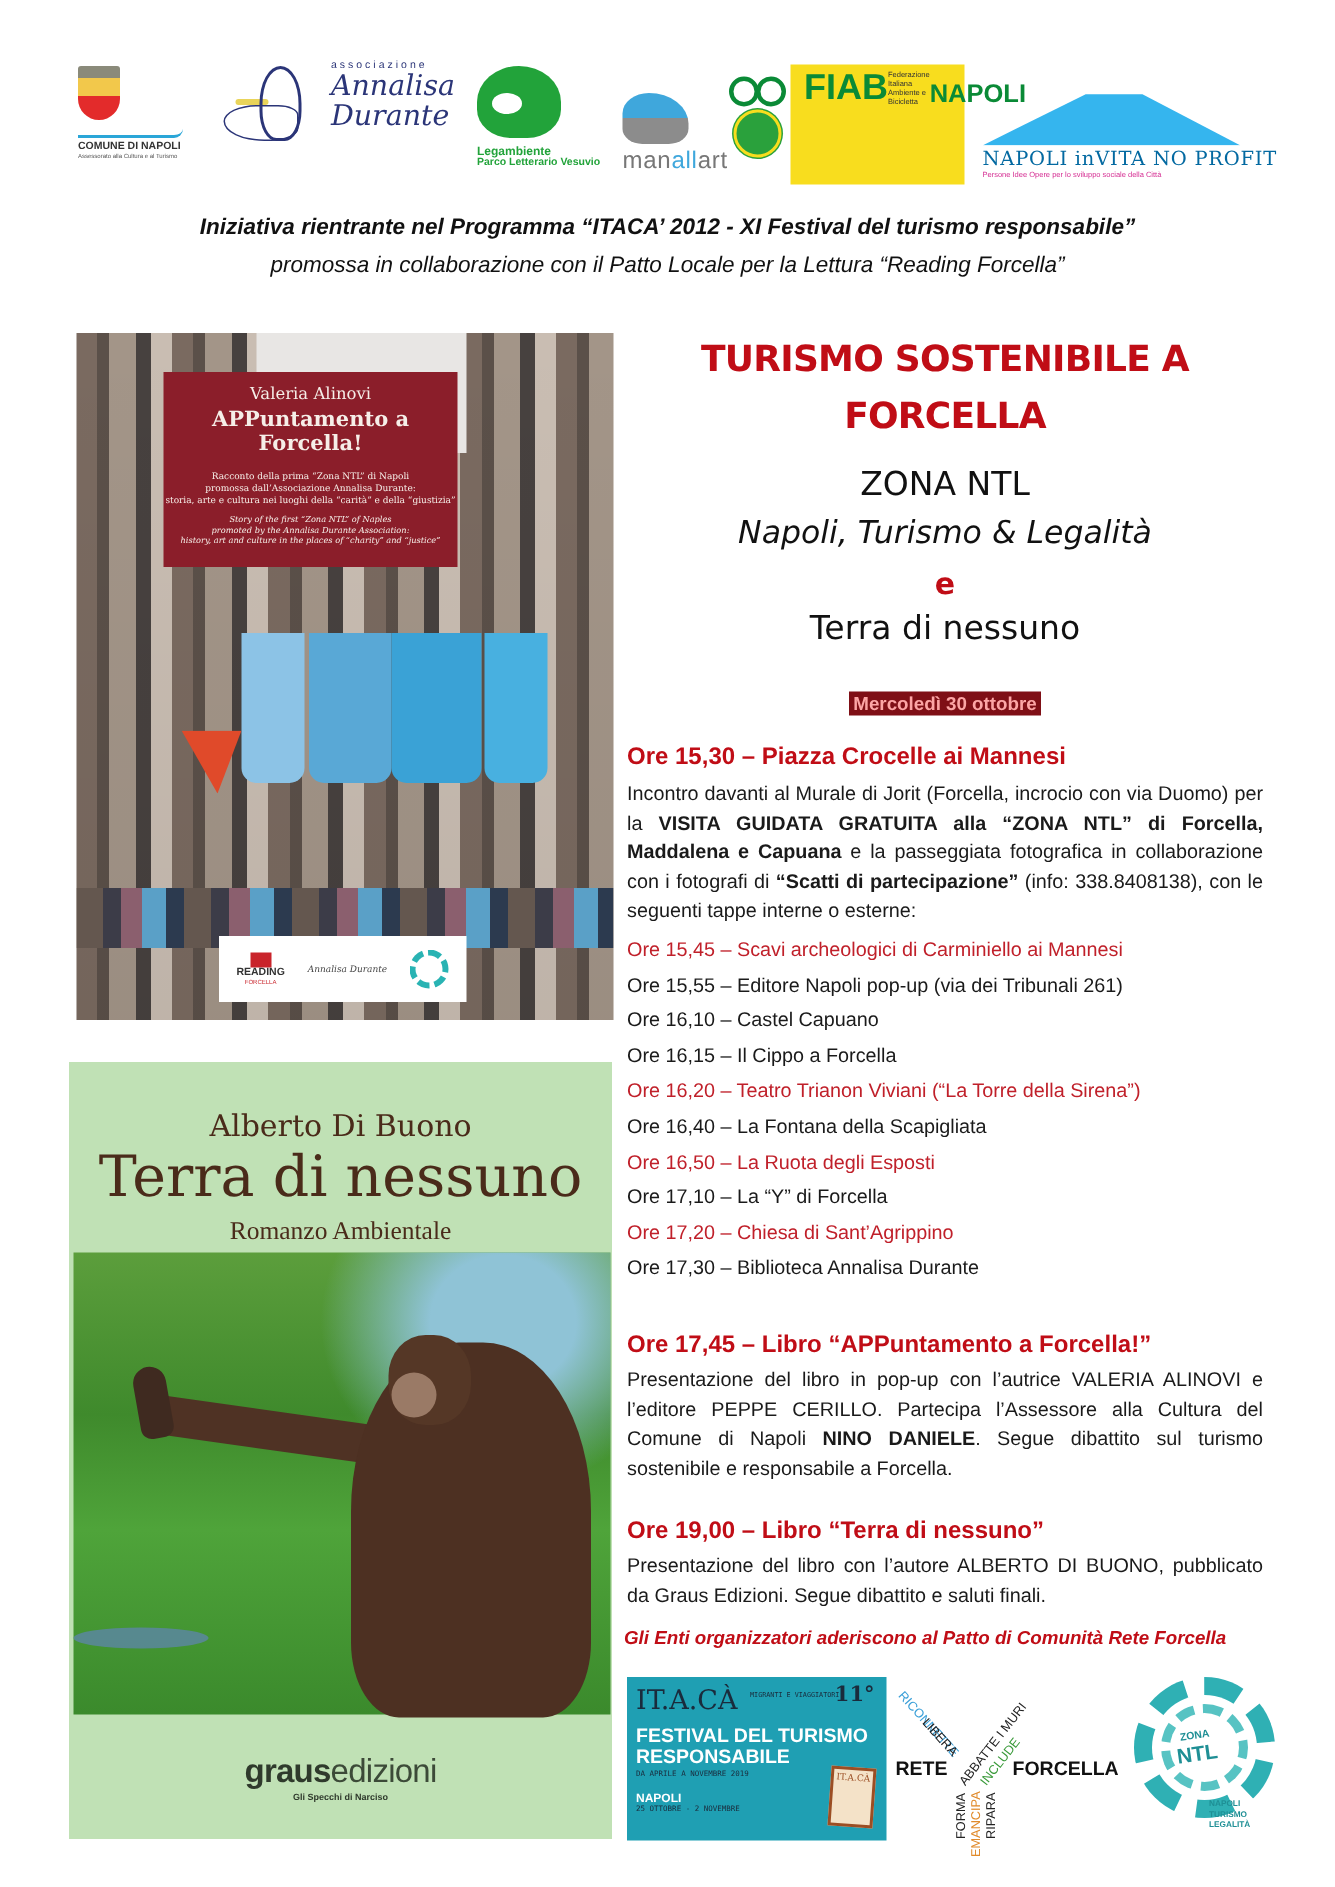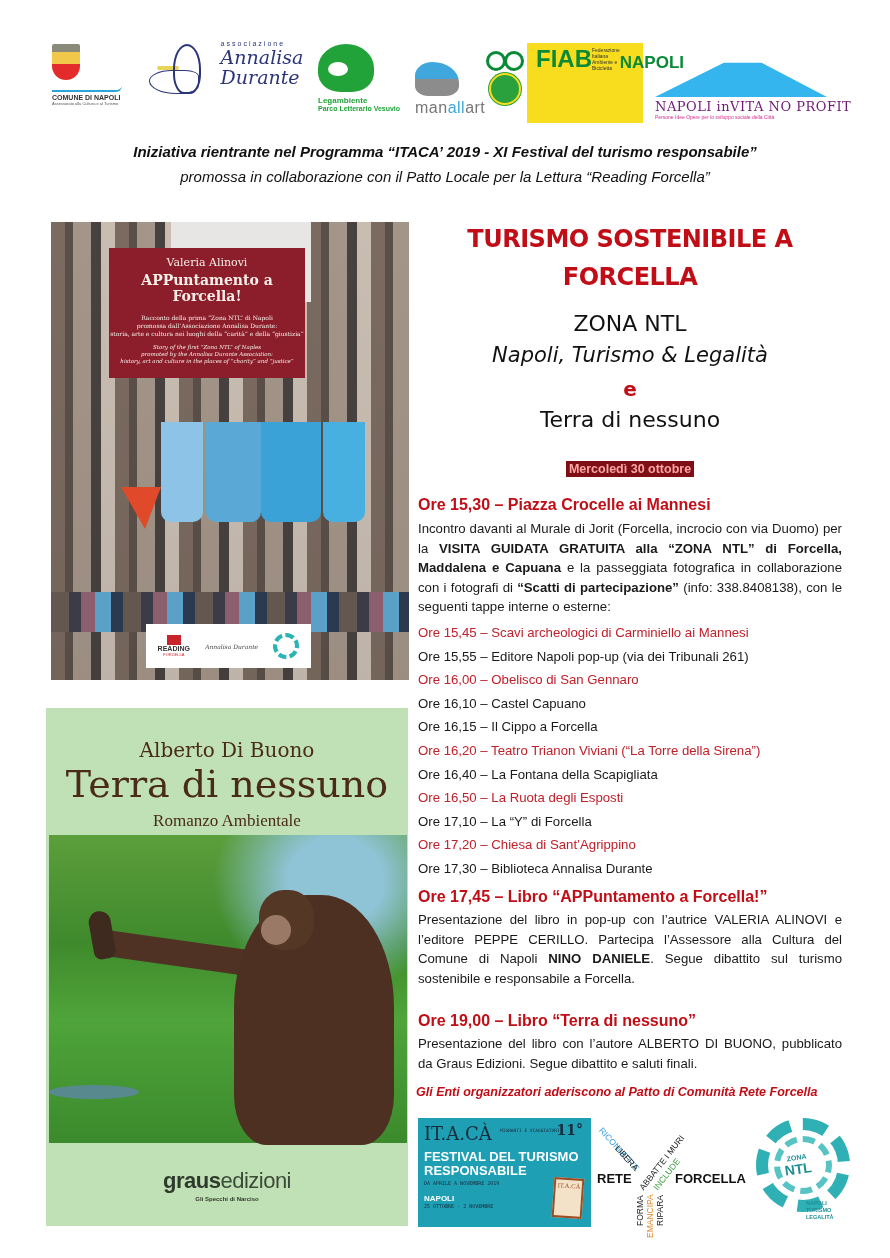--- a/index.html
+++ b/index.html
@@ -45,21 +45,21 @@
   .bike::before, .bike::after { content: ""; position: absolute; top: 4px; width: 14px; height: 14px; border: 3px solid #0a8a36; border-radius: 50%; }
   .bike::before { left: 0; } .bike::after { right: 0; }
   .cicloverde { width: 32px; height: 32px; border-radius: 50%; background: #2aa13c; margin-top: 8px; border: 2px solid #f8dd1e; box-shadow: 0 0 0 1px #2aa13c; }
   .fiab-right { display: flex; flex-direction: row; margin-left: 12px; color: #0a8a36; font-family: "Liberation Sans", sans-serif; }
   .fiab-right .big { font-size: 24px; font-weight: bold; line-height: 24px; }
   .fiab-right .small { font-size: 5px; line-height: 6px; color: #333; }
   .fiab-right .napoli { font-size: 17px; font-weight: bold; margin-top: 6px; }
 
   .logo-napolinvita { left: 655px; top: 38px; width: 180px; height: 85px; }
   .vesuvio { width: 172px; height: 38px; background: #35b5ee; clip-path: polygon(0 100%, 40% 10%, 62% 10%, 100% 100%); margin-top: 18px; }
-  .invita-name { font-family: "DejaVu Serif", serif; font-size: 13px; color: #701a75; white-space: nowrap; margin-top: 2px; letter-spacing: 0.5px; }
+  .invita-name { font-family: "DejaVu Serif", serif; font-size: 13px; color: #0369a1; white-space: nowrap; margin-top: 2px; letter-spacing: 0.5px; }
   .invita-sub { font-family: "Liberation Sans", sans-serif; font-size: 5px; color: #d52d92; white-space: nowrap; }
 
   
   .intro1 { left: 0; width: 890px; top: 143px; text-align: center; font-family: "Liberation Sans", sans-serif; font-style: italic; font-weight: bold; font-size: 15px; color: #111; }
   .intro2 { left: 0; width: 890px; top: 168px; text-align: center; font-family: "Liberation Sans", sans-serif; font-style: italic; font-size: 15px; color: #111; }
 
   
   .cover1 { left: 51px; top: 222px; width: 358px; height: 458px; overflow: hidden;
     background:
       linear-gradient(180deg, rgba(255,255,255,0.0) 0%, rgba(0,0,0,0.05) 100%),
@@ -198,21 +198,21 @@
     <span class="napoli">NAPOLI</span>
   </div>
 </div>
 
 <div class="logo logo-napolinvita">
   <div class="vesuvio"></div>
   <div class="invita-name">NAPOLI inVITA NO PROFIT</div>
   <div class="invita-sub">Persone Idee Opere per lo sviluppo sociale della Città</div>
 </div>
 
-<div class="abs intro1">Iniziativa rientrante nel Programma “ITACA’ 2019 - XI Festival del turismo responsabile”</div>
+<div class="abs intro1">Iniziativa rientrante nel Programma “ITACA’ 2012 - XI Festival del turismo responsabile”</div>
 <div class="abs intro2">promossa in collaborazione con il Patto Locale per la Lettura “Reading Forcella”</div>
 
 <div class="abs cover1">
   <div class="sky"></div>
   <div class="laundry l1"></div>
     <div class="laundry l2"></div>
     <div class="laundry l3"></div>
     <div class="laundry l4"></div>
   <div class="redcloth"></div>
   <div class="laundry2"></div>
@@ -268,21 +268,20 @@
 <div class="abs right date-wrap">
   <span class="date-badge">Mercoledì 30 ottobre</span>
 </div>
 
 <div class="abs section-head" style="left:418px; top:496px;">Ore 15,30 – Piazza Crocelle ai Mannesi</div>
 <div class="abs para" style="left:418px; top:519px; width:424px;"><span>Incontro davanti al Murale di Jorit (Forcella, incrocio con via Duomo) per la </span><b>VISITA GUIDATA GRATUITA alla “ZONA NTL” di Forcella, Maddalena e Capuana</b><span> e la passeggiata fotografica in collaborazione con i fotografi di </span><b>“Scatti di partecipazione”</b><span> (info: 338.8408138), con le seguenti tappe interne o esterne:</span></div>
 
 <div class="abs right stops">
   <div class="stop red">Ore 15,45 – Scavi archeologici di Carminiello ai Mannesi</div>
   <div class="stop black">Ore 15,55 – Editore Napoli pop-up (via dei Tribunali 261)</div>
-  <div class="stop red">Ore 16,00  – Obelisco di San Gennaro</div>
   <div class="stop black">Ore 16,10 – Castel Capuano</div>
   <div class="stop black">Ore 16,15 – Il Cippo a Forcella</div>
   <div class="stop red">Ore 16,20 – Teatro Trianon Viviani (“La Torre della Sirena”)</div>
   <div class="stop black">Ore 16,40 – La Fontana della Scapigliata</div>
   <div class="stop red">Ore 16,50 – La Ruota degli Esposti</div>
   <div class="stop black">Ore 17,10 – La “Y” di Forcella</div>
   <div class="stop red">Ore 17,20 – Chiesa di Sant’Agrippino</div>
   <div class="stop black">Ore 17,30 – Biblioteca Annalisa Durante</div>
 </div>
 

